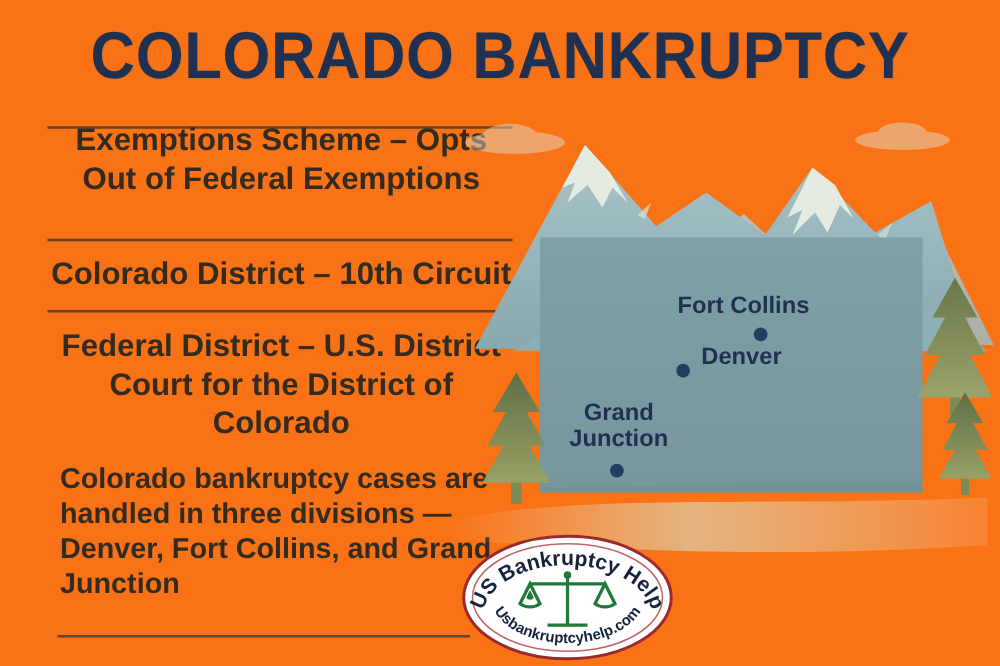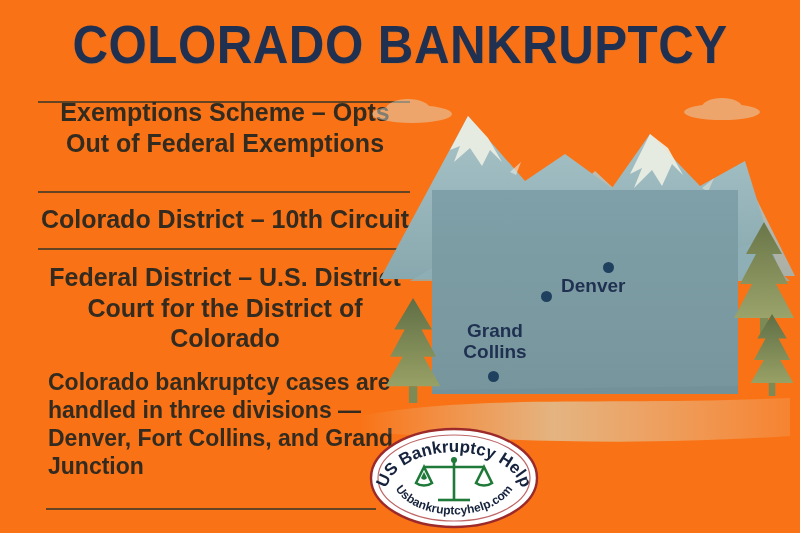--- a/index.html
+++ b/index.html
@@ -212,26 +212,27 @@
         <path d="M22 0 L40 32 L30 32 L46 62 L34 62 L52 96 L-8 96 L10 62 L-2 62 L14 32 L4 32 Z" fill="url(#treeGrad2)"></path>
         <rect x="18" y="96" width="8" height="18" fill="#7e8a55"></rect>
       </g>
       <g transform="translate(404,238) scale(0.82)">
         <path d="M22 0 L40 30 L30 30 L44 56 L32 56 L48 84 L-4 84 L12 56 L0 56 L14 30 L4 30 Z" fill="url(#treeGrad)"></path>
         <rect x="18" y="84" width="8" height="16" fill="#7e8a55"></rect>
       </g>
     </svg>
   </div>
 
+  <div class="city-label" id="city-fortcollins-label">Fort Collins</div>
   <div class="city-dot" id="city-fortcollins-dot"></div>
 
   <div class="city-label" id="city-denver-label">Denver</div>
   <div class="city-dot" id="city-denver-dot"></div>
 
-  <div class="city-label" id="city-grandjunction-label">Grand Collins</div>
+  <div class="city-label" id="city-grandjunction-label">Grand Junction</div>
   <div class="city-dot" id="city-grandjunction-dot"></div>
 
   <div id="logo">
     <svg width="172" height="104" viewBox="0 0 172 104" xmlns="http://www.w3.org/2000/svg">
       <defs>
         <path id="arcTop" d="M20 58 A 68 42 0 0 1 152 58"></path>
         <path id="arcBottom" d="M26 60 A 62 38 0 0 0 146 60"></path>
       </defs>
       <ellipse cx="86" cy="52" rx="83" ry="49" fill="#ffffff" stroke="#9c2a2a" stroke-width="2.4"></ellipse>
       <ellipse cx="86" cy="52" rx="76" ry="43" fill="#ffffff" stroke="#b04141" stroke-width="1.2" opacity="0.8"></ellipse>

